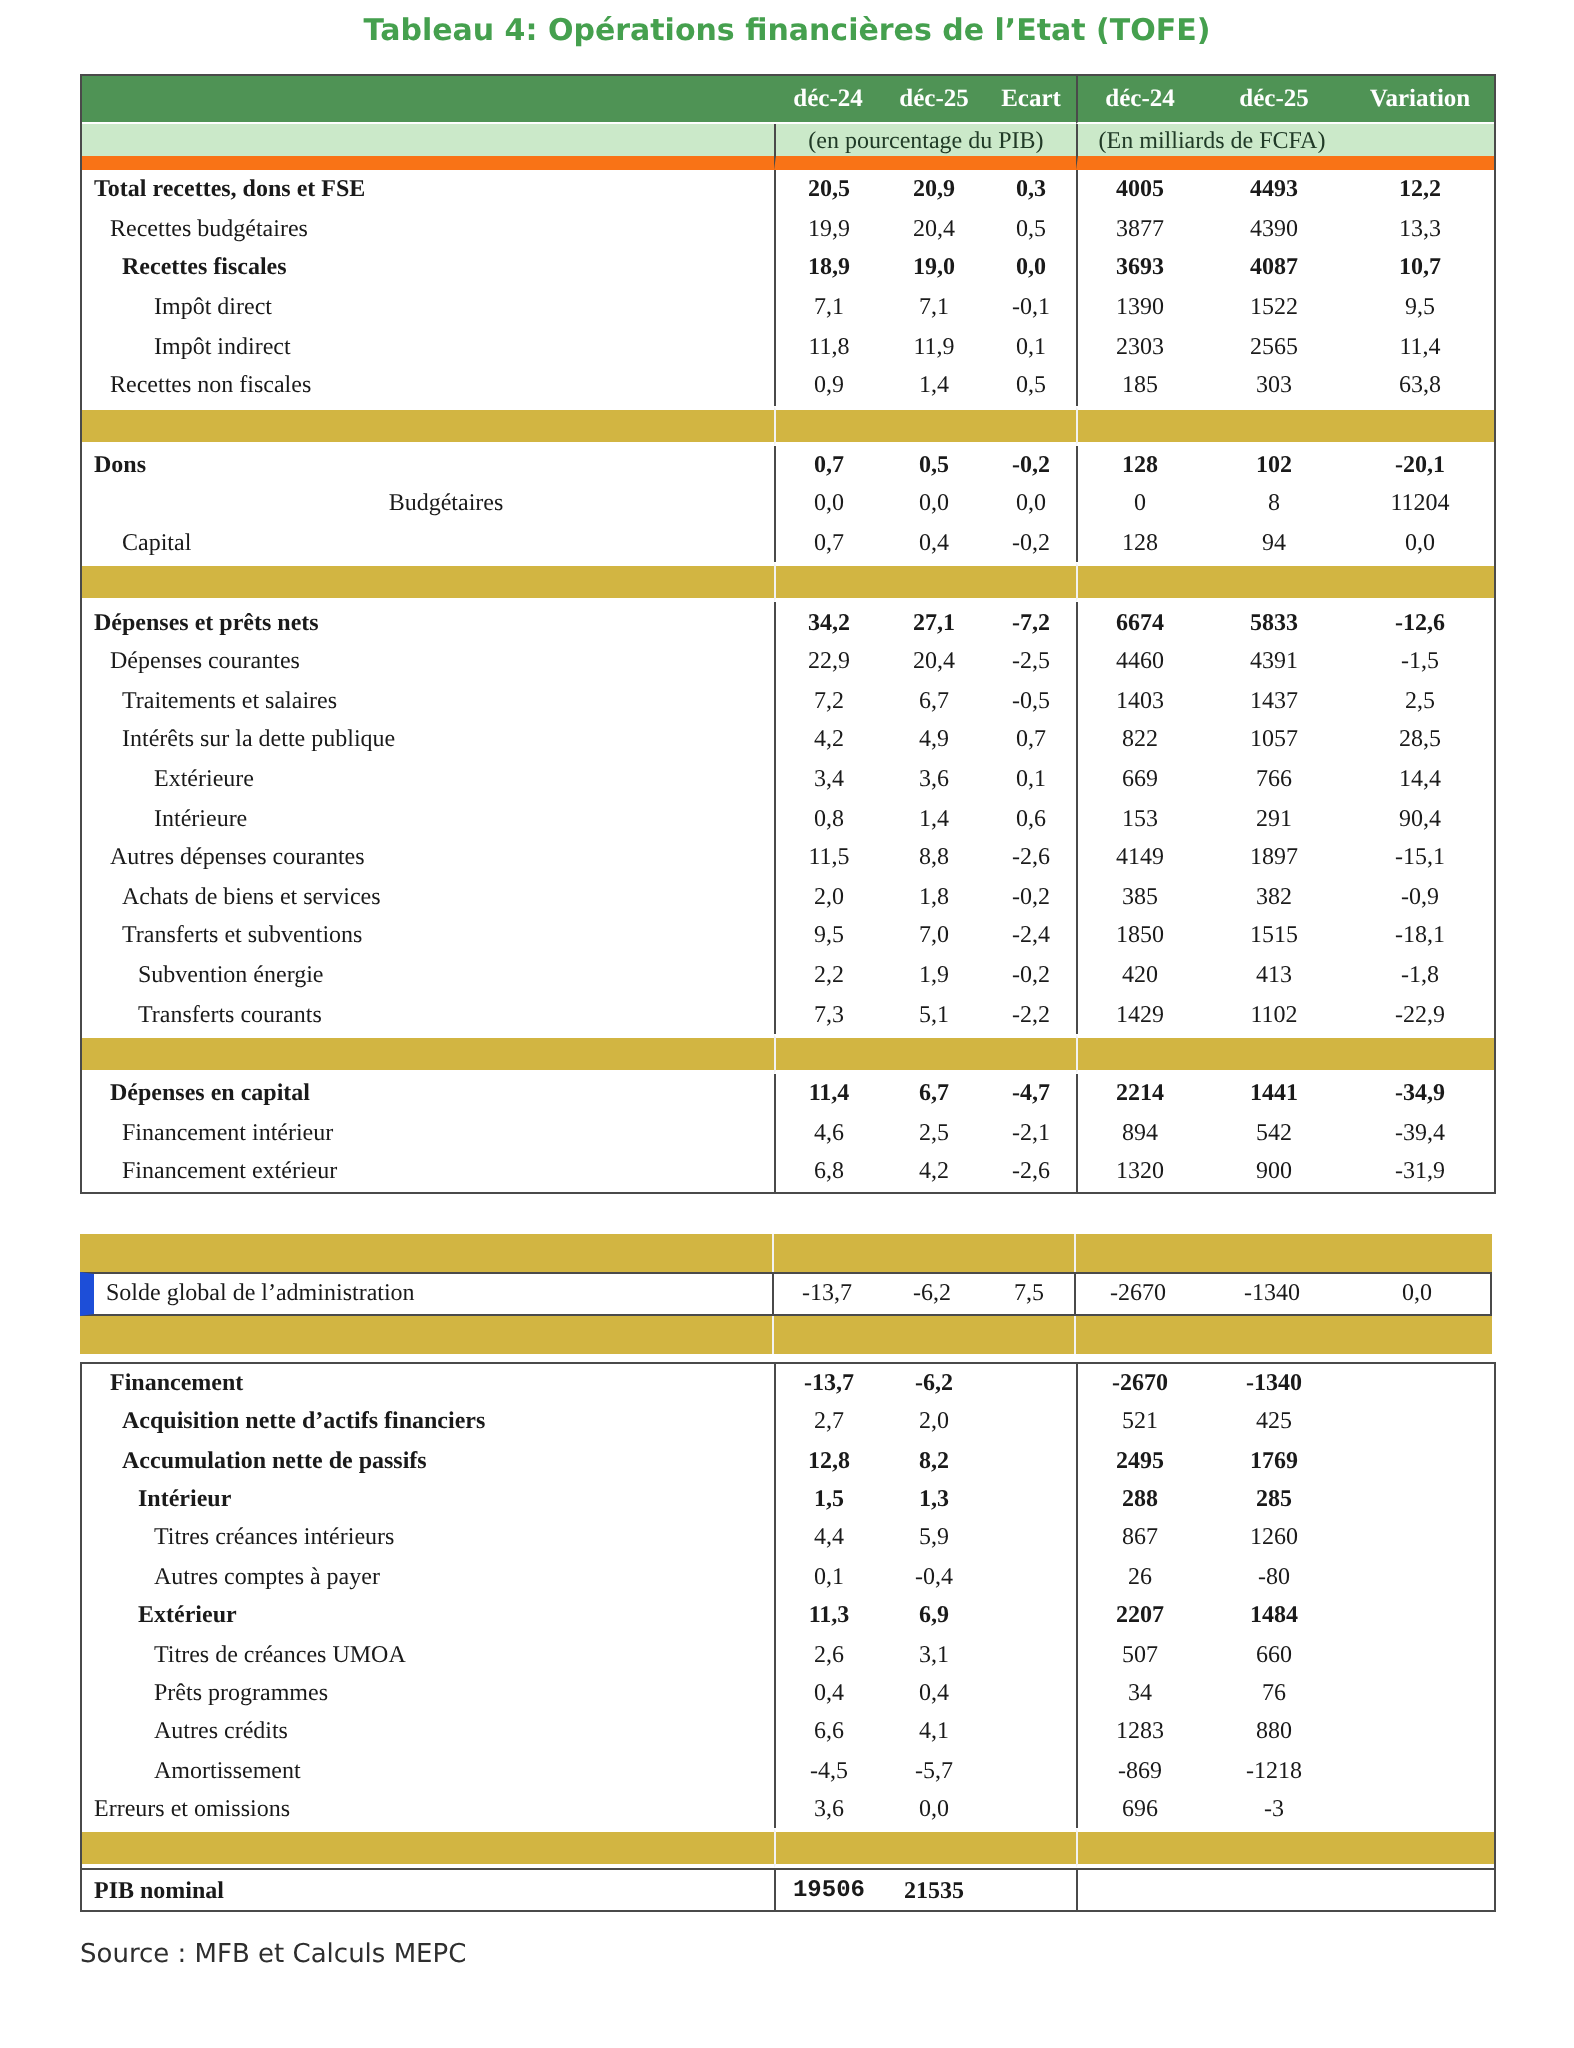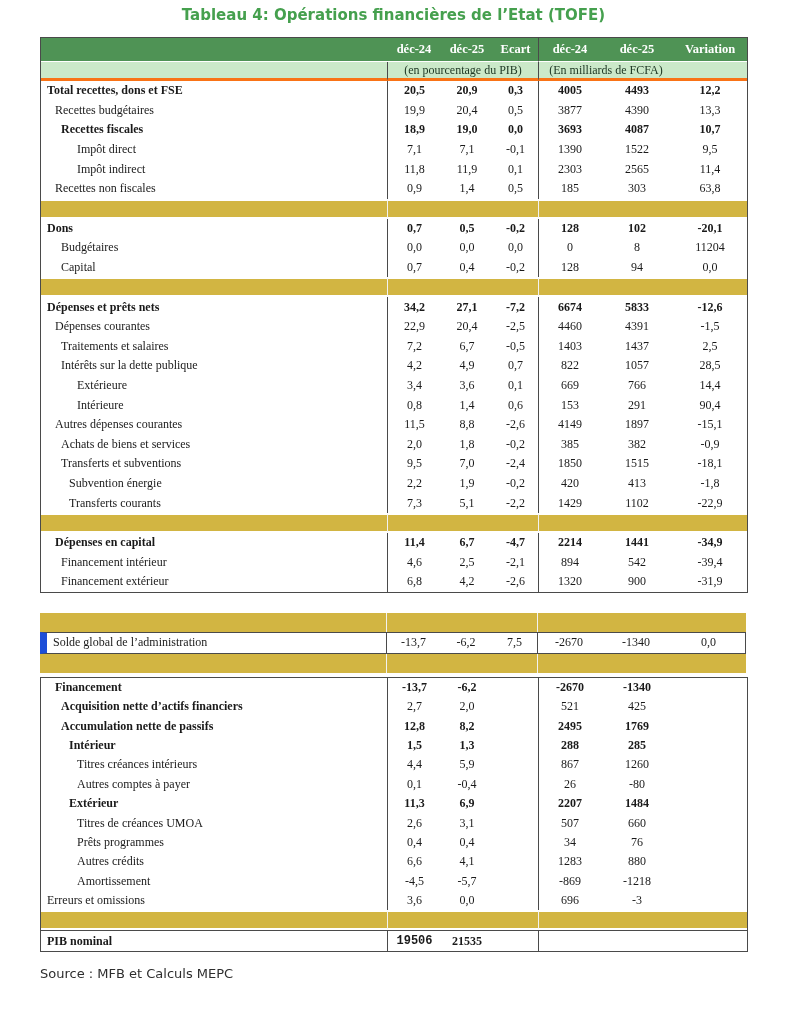--- a/index.html
+++ b/index.html
@@ -7,21 +7,21 @@
   .page{position:relative;width:787px;height:836px;background:#fff;}
   .doc-title{padding-top:6px;text-align:center;font-family:"DejaVu Sans",sans-serif;
              font-weight:bold;font-size:15px;color:var(--title-green,#45a04e);}
   .twrap{margin-left:40px;width:706px;margin-top:13px;}
   table{border-collapse:separate;border-spacing:0;table-layout:fixed;width:706px;
         font-size:12px;color:#1a1a1a;}
   #t1,#t3{border:1px solid #4a4a4a;}
   .hdr th{background:var(--header-bg,#4f9355);color:#fff;font-weight:bold;font-size:12.5px;
           height:23px;border-bottom:1px solid #fff;text-align:center;padding:0;}
   .subhdr td{background:var(--subheader-bg,#cbe9c9);color:#203a26;font-size:12px;height:16px;
-             border-bottom:3px solid #f97316;text-align:center;padding:0;}
+             border-bottom:7px solid #f97316;text-align:center;padding:0;}
   td{padding:0 2px;}
   td.lbl{text-align:left;white-space:nowrap;overflow:hidden;}
   td.num{text-align:center;}
   .div-l{border-left:1px solid #4a4a4a;}
   tr.band td{background:var(--band-yellow,#d2b542);border-top:2px solid #fff;
              border-bottom:2px solid #fff;height:16px;}
   tr.band td.div-l{border-left:1px solid #f2f2f2;}
   #t1 tbody tr.d{height:19.6px;}
   #t3 tbody tr.d{height:19.4px;}
   #t2 tr.band td{border-top:none;border-bottom:none;height:19px;}
@@ -131,21 +131,21 @@
           <tr class="d">
             <td class="lbl" style="padding-left: 6px; font-weight: bold;">Dons</td>
             <td class="num div-l" style="font-weight: bold;">0,7</td>
             <td class="num" style="font-weight: bold;">0,5</td>
             <td class="num" style="font-weight: bold;">-0,2</td>
             <td class="num div-l" style="font-weight: bold;">128</td>
             <td class="num" style="font-weight: bold;">102</td>
             <td class="num" style="font-weight: bold;">-20,1</td>
           </tr>
           <tr class="d">
-            <td class="lbl" style="padding-left: 20px;">Budgétaires</td>
+            <td class="lbl" style="padding-left: 20px; text-align: center;">Budgétaires</td>
             <td class="num div-l">0,0</td>
             <td class="num">0,0</td>
             <td class="num">0,0</td>
             <td class="num div-l">0</td>
             <td class="num">8</td>
             <td class="num">11204</td>
           </tr>
           <tr class="d">
             <td class="lbl" style="padding-left: 20px;">Capital</td>
             <td class="num div-l">0,7</td>

